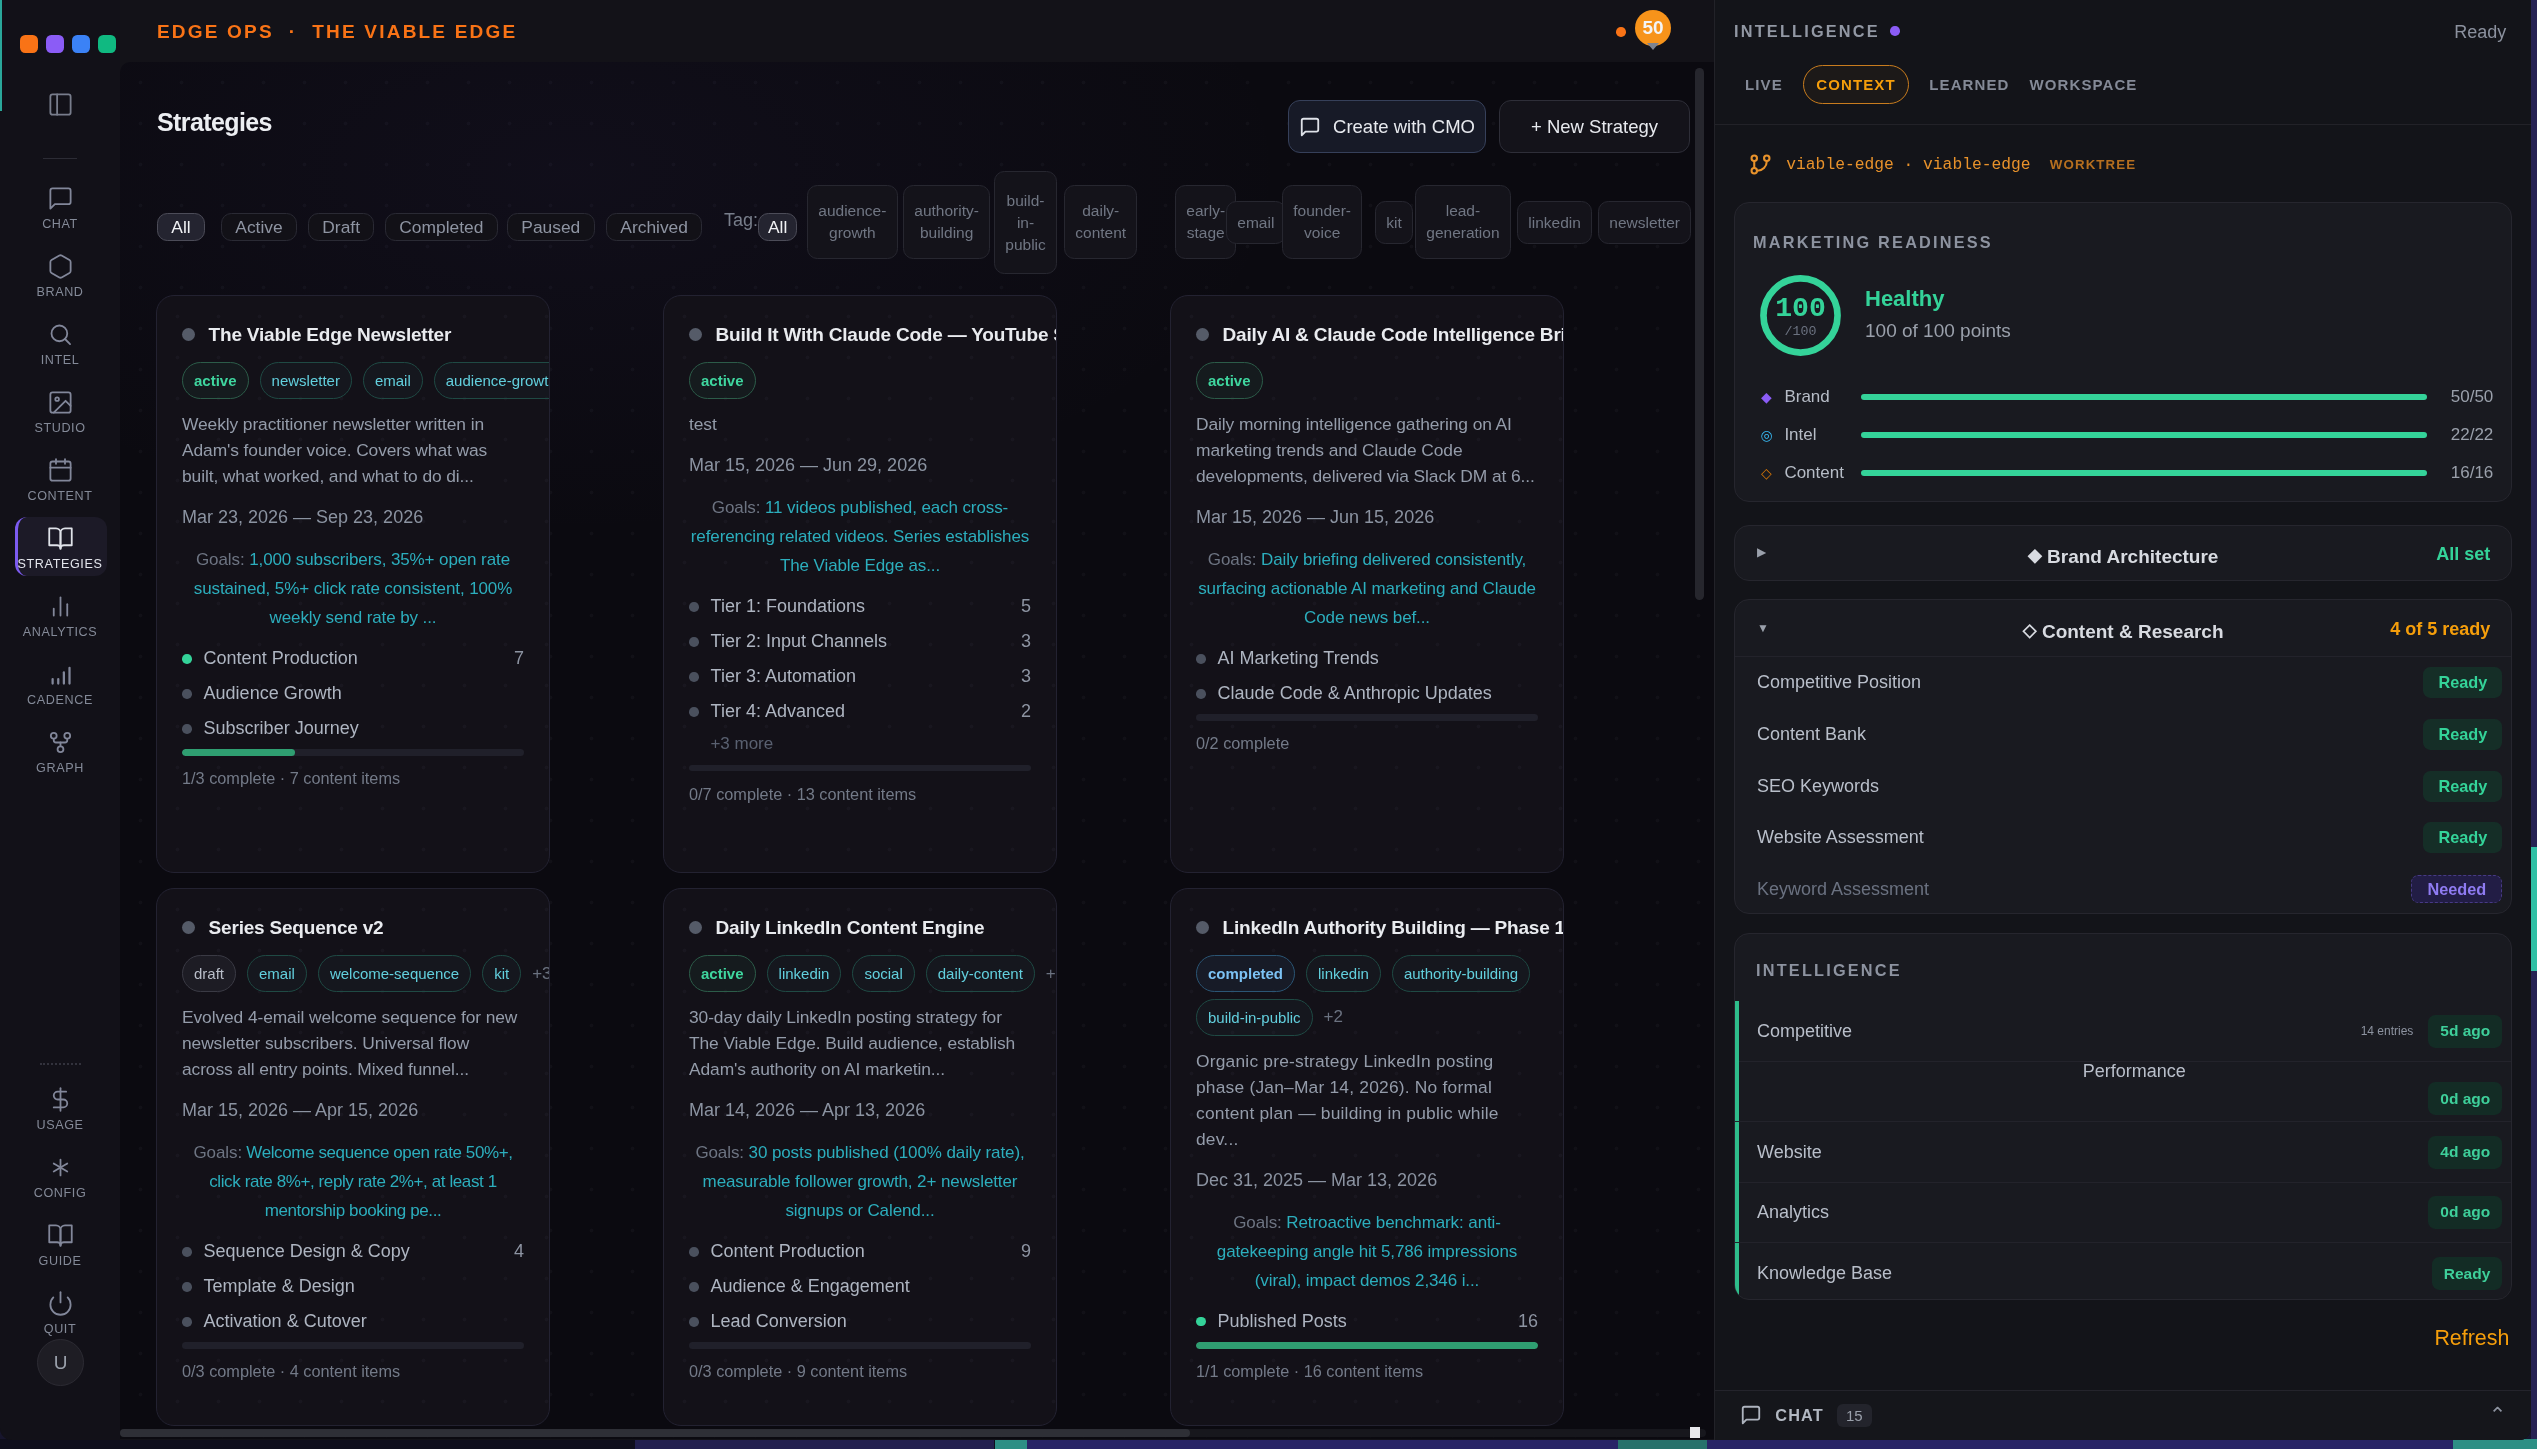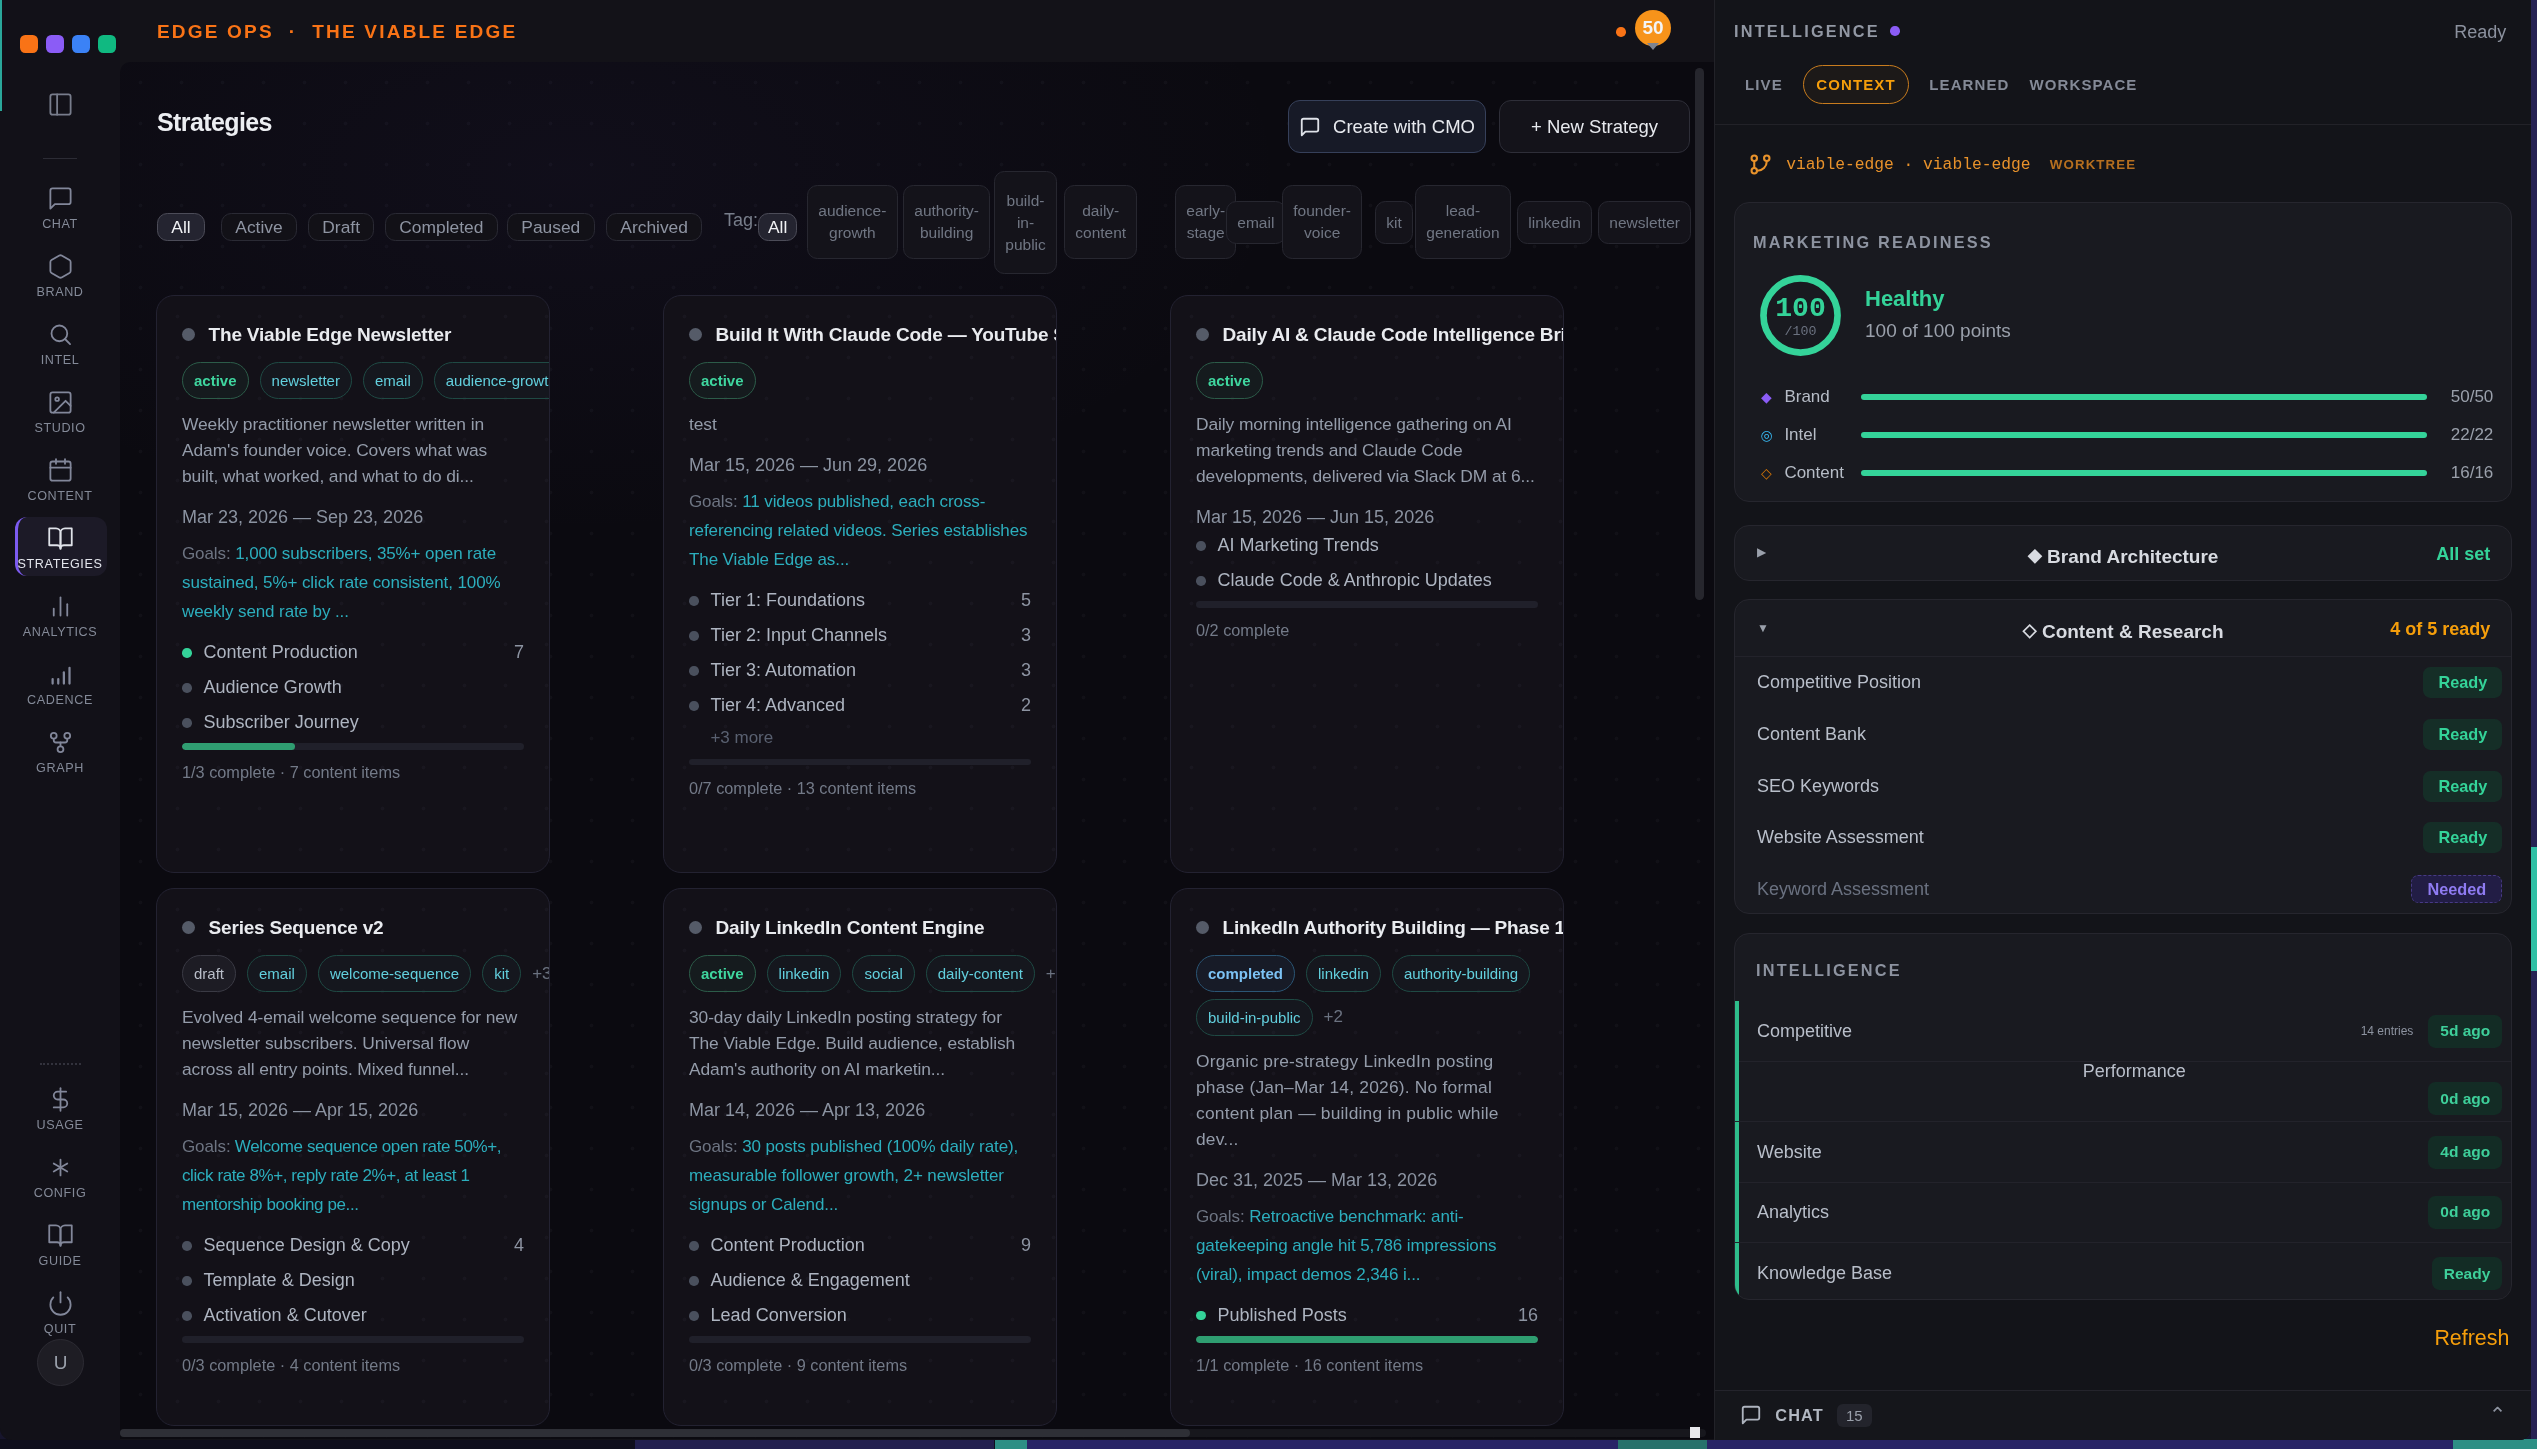--- a/index.html
+++ b/index.html
@@ -54,21 +54,21 @@
   .card .tdot { width:13.3px; height:13.3px; border-radius:50%; background:#555b68; flex:none; }
   .card h3 { font-size:19px; font-weight:bold; color:#e9ebef; letter-spacing:-0.2px; white-space:nowrap; }
   .pills { display:flex; gap:11px; align-items:center; margin-top:11px; height:37px; white-space:nowrap; }
   .pill { height:37px; padding:0 11px; border-radius:18.5px; font-size:15px; display:flex; align-items:center; border:1.5px solid #1f4a44; color:#62cfdd; background:rgba(40,80,90,.10); white-space:nowrap; }
   .pill.green { color:#3fd69f; border-color:#2c5c49; background:rgba(35,80,60,.18); font-weight:bold; }
   .pill.gray { color:#b9bec9; border-color:#3a3a44; background:#1d1c24; }
   .pill.blue { color:#7cc2f4; border-color:#2b5574; background:rgba(45,90,130,.15); font-weight:bold; }
   .plus { color:#6b7280; font-size:17px; }
   .desc { font-size:17.4px; letter-spacing:-0.1px; line-height:26px; color:#949caa; margin-top:12px; }
   .dates { font-size:18px; color:#8b93a1; margin-top:18px; height:21.4px; }
-  .goals { font-size:17px; letter-spacing:-0.1px; line-height:29px; margin-top:11px; color:#2caebd; }
+  .goals { font-size:17px; letter-spacing:-0.1px; line-height:29px; margin-top:17px; color:#2caebd;text-align:center; }
   .goals b { color:#6d7482; font-weight:normal; letter-spacing:-0.1px; }
   .ms { display:flex; align-items:center; gap:12px; height:35px; font-size:18px; color:#aeb5c1; }
   .goals + .ms { margin-top:9px; }
   .ms .d { width:9.6px; height:9.6px; border-radius:50%; background:#4a505d; flex:none; }
   .ms .d.g { background:#34d399; }
   .ms .n { margin-left:auto; color:#8d94a2; font-size:18px; }
   .more { font-size:17px; color:#596070; margin:4.4px 0 0 21.4px; height:28px; }
   .pbar { height:6.7px; border-radius:3.7px; background:#20202a; margin-top:3px; position:relative; overflow:hidden; }
   .pbar i { position:absolute; left:0; top:0; bottom:0; border-radius:3.7px; background:#2f9e71; display:block; }
   .cap { font-size:16.3px; color:#737a88; margin-top:13.3px; }
@@ -326,20 +326,21 @@
       <div class="card" style="left:1014px; top:0; height:578px;">
         <div class="trow">
             <span class="tdot"></span>
             <h3>Daily AI &amp; Claude Code Intelligence Briefing</h3>
           </div>
         <div class="pills">
             <span class="pill green">active</span>
           </div>
         <div class="desc">Daily morning intelligence gathering on AI marketing trends and Claude Code developments, delivered via Slack DM at 6...</div>
         <div class="dates">Mar 15, 2026 — Jun 15, 2026</div>
+        <div class="goals"><b>Goals:</b> Daily briefing delivered consistently, surfacing actionable AI marketing and Claude Code news bef...</div>
         <div class="ms"><span class="d"></span>AI Marketing Trends</div>
         <div class="ms"><span class="d"></span>Claude Code &amp; Anthropic Updates</div>
         <div class="pbar"></div>
         <div class="cap">0/2 complete</div>
       </div>
 
       <div class="card" style="left:0; top:593px; height:538px;">
         <div class="trow">
             <span class="tdot"></span>
             <h3>Series Sequence v2</h3>

